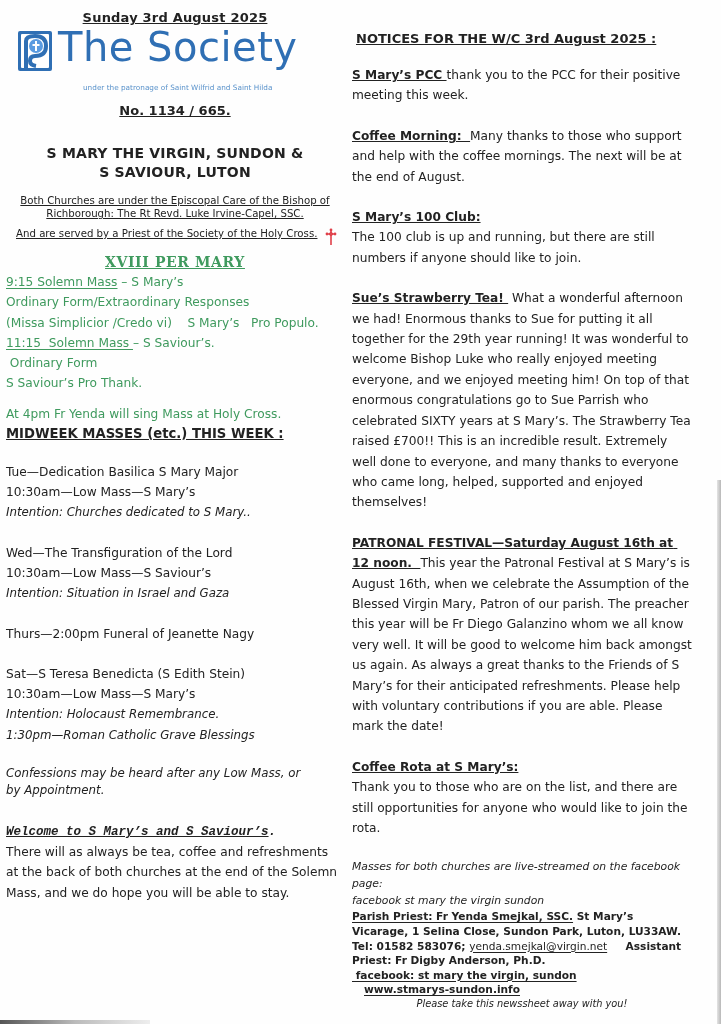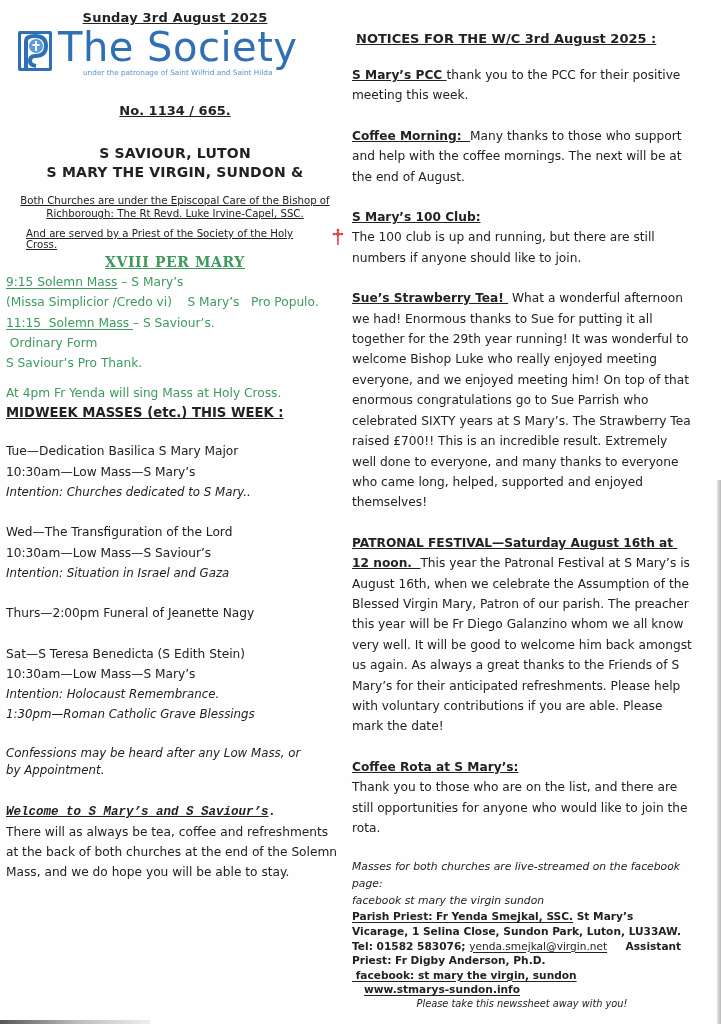--- a/index.html
+++ b/index.html
@@ -26,36 +26,36 @@
     font-size: 13px; font-weight: bold; text-decoration: underline;
     text-align: center; margin: 0 0 2px 0; letter-spacing: 0.2px;
   }
   .logo-row { display: flex; align-items: flex-start; margin-left: 12px; height: 62px; }
   .logo-mark { width: 34px; height: 40px; margin-top: 4px; margin-right: 6px; }
   .logo-text-wrap { display: flex; flex-direction: column; }
   .logo-title {
     font-family: "DejaVu Sans", sans-serif; font-size: 40px; color: #2f6fb4;
     line-height: 40px; letter-spacing: 0.5px; font-weight: normal;
   }
-  .logo-tag { font-size: 7.3px; color: #5b93cb; margin-left: 4px; margin-top: 1px; padding-left: 21px; }
+  .logo-tag { font-size: 7.3px; color: #5b93cb; margin-left: 4px; margin-top: 16px; padding-left: 21px; }
 
   .issue-no {
     font-size: 13px; font-weight: bold; text-decoration: underline;
     text-align: center; margin: 14px 0 26px 0;
   }
   .parish-name {
     font-size: 14px; font-weight: bold; text-align: center; line-height: 19px;
     margin: 0 0 12px 0; letter-spacing: 0.2px;
   }
   .bishop-line {
     font-size: 10.2px; text-align: center; line-height: 13px;
     text-decoration: underline; margin: 0 0 8px 0;
   }
   .served-line {
-    font-size: 10.2px; text-decoration: underline; margin: 0 0 0 20px;
+    font-size: 10.2px; text-decoration: underline; margin: 0 0 0 10px;
     display: flex; align-items: flex-start;
   }
   .served-line .cross-red { margin-left: 8px; margin-bottom: 4px; width: 12px; height: 18px; }
 
   .green { color: #3f9a5e; }
   .per-annum {
     font-family: "DejaVu Serif", serif; font-size: 14px; text-align: center;
     text-decoration: underline; margin: 4px 0 2px 0; letter-spacing: 0.6px;
     font-variant: small-caps; font-weight: bold;
   }
@@ -105,22 +105,22 @@
       </svg>
       <div class="logo-text-wrap">
         <div class="logo-title">The Society</div>
         <div class="logo-tag">under the patronage of Saint Wilfrid and Saint Hilda</div>
       </div>
     </div>
 
     <div class="issue-no">No. 1134 / 665.</div>
 
     <div class="parish-name">
+      <div>S MARY THE VIRGIN, SUNDON  &amp;</div>
       <div>S SAVIOUR, LUTON</div>
-      <div>S MARY THE VIRGIN, SUNDON  &amp;</div>
     </div>
 
     <div class="bishop-line">
       <div>Both Churches are under the Episcopal Care of the Bishop of</div>
       <div>Richborough: The Rt Revd. Luke Irvine-Capel, SSC.</div>
     </div>
 
     <div class="served-line">
       <span>And are served by a Priest of the Society of the Holy Cross.</span>
       <svg class="cross-red" viewBox="0 0 12 18">
@@ -129,20 +129,21 @@
         <circle cx="2" cy="6" r="1.4" fill="#e0404a"></circle>
         <circle cx="10" cy="6" r="1.4" fill="#e0404a"></circle>
         <circle cx="6" cy="6" r="1.6" fill="none" stroke="#e0404a" stroke-width="1"></circle>
       </svg>
     </div>
 
     <div class="per-annum green">XVIII PER MARY</div>
 
     <div class="mass-lines green">
       <div><span class="u">9:15 Solemn Mass</span><span> – S Mary’s</span></div>
+      <div>Ordinary Form/Extraordinary Responses</div>
       <div style="white-space:pre">(Missa Simplicior /Credo vi)    S Mary’s   Pro Populo.</div>
       <div><span class="u" style="white-space:pre">11:15  Solemn Mass </span><span>– S Saviour’s.</span></div>
       <div style="white-space:pre"> Ordinary Form</div>
       <div>S Saviour’s  Pro Thank.</div>
     </div>
 
     <div class="holy-cross green">At 4pm Fr Yenda will sing Mass at Holy Cross.</div>
 
     <div class="midweek-head">MIDWEEK MASSES (etc.)  THIS WEEK :</div>
 

